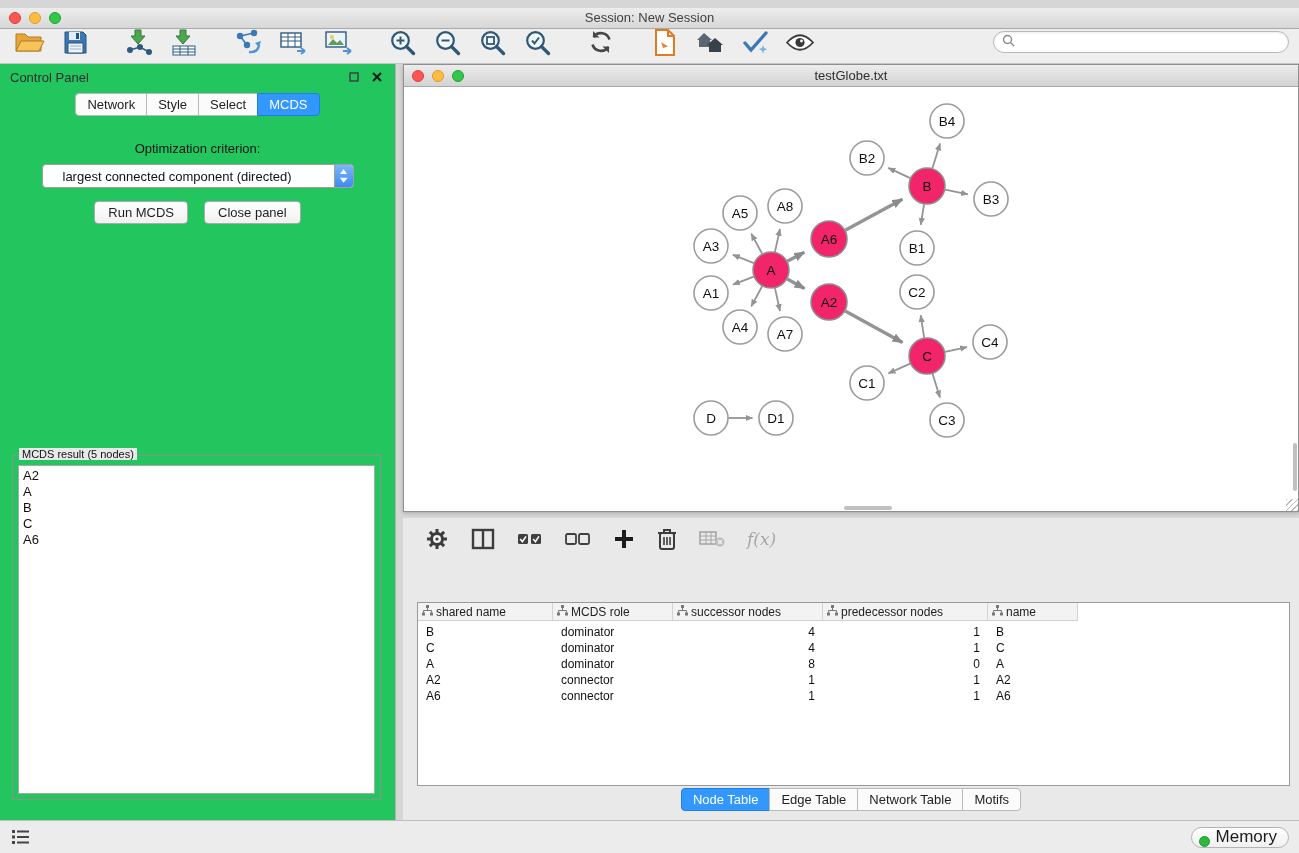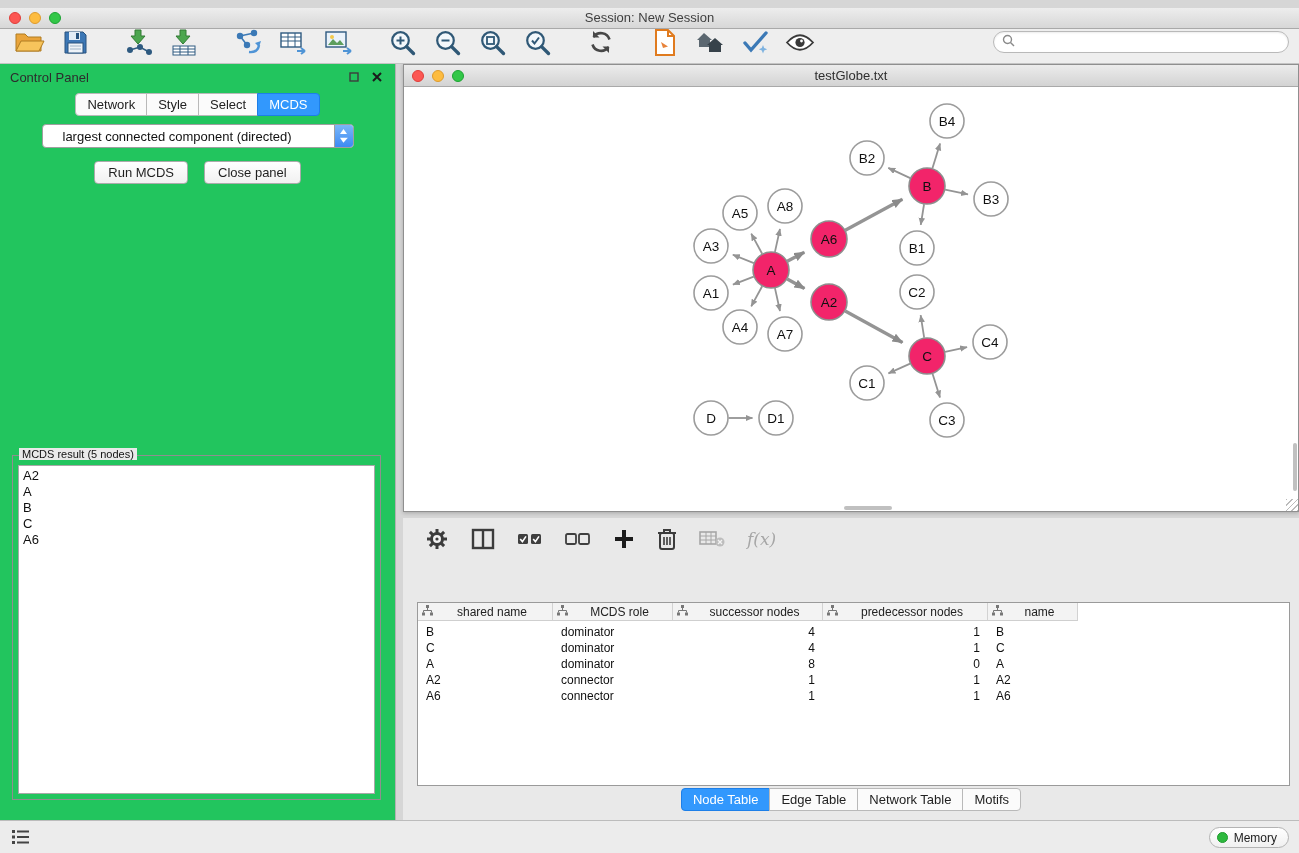--- a/index.html
+++ b/index.html
@@ -56,30 +56,30 @@
   .net-grip{position:absolute;right:0;bottom:0;width:12px;height:12px;background:repeating-linear-gradient(135deg,#bbb 0 1px,transparent 1px 4px);}
 
   
   .table-panel{position:absolute;left:403px;top:518px;width:896px;bottom:33px;background:#e9e9e9;}
   .tp-toolbar{display:flex;align-items:center;gap:22px;padding-left:22px;height:38px;margin-top:2px;}
   .tp-btn{display:flex;align-items:center;justify-content:center;background:none;border:none;}
   .fx{font-family:"DejaVu Serif",serif;font-style:italic;font-size:17px;color:#a6a6a6;}
   .data-table{position:absolute;left:14px;top:84px;width:873px;height:184px;background:#fff;border:1px solid #9a9a9a;overflow:hidden;}
   .t-header{display:flex;height:18px;}
   .th{display:flex;align-items:center;border-right:1px solid #d2d2d2;border-bottom:1px solid #cfcfcf;font-size:12px;color:#222;padding:0 4px;gap:3px;background:#f3f3f3;}
-  .th .lbl{flex:1;text-align:center;white-space:nowrap;}
+  .th .lbl{flex:1;white-space:nowrap;}
   .t-body{padding-top:3px;}
   .t-row{display:flex;height:16px;align-items:center;}
   .td{font-size:12px;color:#101010;padding:0 8px;white-space:nowrap;}
   .tp-tabs{position:absolute;left:0;right:0;top:270px;display:flex;justify-content:center;}
 
   
   .statusbar{position:absolute;left:0;right:0;bottom:0;height:33px;background:#ececec;border-top:1px solid #bcbcbc;}
   .sb-left{position:absolute;left:12px;top:9px;background:none;border:none;}
-  .memory-btn{position:absolute;right:10px;top:6px;height:21px;border:1px solid #b3b3b3;border-radius:11px;background:linear-gradient(#ffffff,#f0f0f0);display:flex;align-items:center;gap:6px;padding:0 11px 0 7px;font-size:12px;color:#1c1c1c;}
+  .memory-btn{position:absolute;right:10px;top:6px;height:21px;border:1px solid #b3b3b3;border-radius:11px;background:linear-gradient(#ffffff,#f0f0f0);display:flex;align-items:flex-end;gap:6px;padding:0 11px 0 7px;font-size:17px;color:#1c1c1c;}
   .memory-dot{width:11px;height:11px;border-radius:50%;background:#2db83d;border:1px solid #1f9a2e;}
 </style>
 </head>
 <body>
 
 <div class="titlebar">
   <div class="lights">
     <span class="light red"></span>
     <span class="light yellow"></span>
     <span class="light green"></span>
@@ -243,20 +243,21 @@
           <path d="M1 1l8 8M9 1l-8 8" stroke="#1b1b1b" stroke-width="2"></path>
         </svg>
       </button>
   </div>
   <div class="cp-tabs" id="cp-tabs">
       <div class="tab">Network</div>
       <div class="tab">Style</div>
       <div class="tab">Select</div>
       <div class="tab active">MCDS</div>
     </div>
+  <div class="opt-label">Optimization criterion:</div>
   <div class="combo">
     <span class="val">largest connected component (directed)</span>
     <span class="combo-btn">
         <svg width="9" height="14" viewBox="0 0 9 14">
           <path d="M4.5 0L8 5H1z" fill="#fff"></path>
           <path d="M4.5 14L1 9h8z" fill="#fff" transform="scale(0.98)"></path>
         </svg>
       </span>
   </div>
   <div class="cp-buttons">

